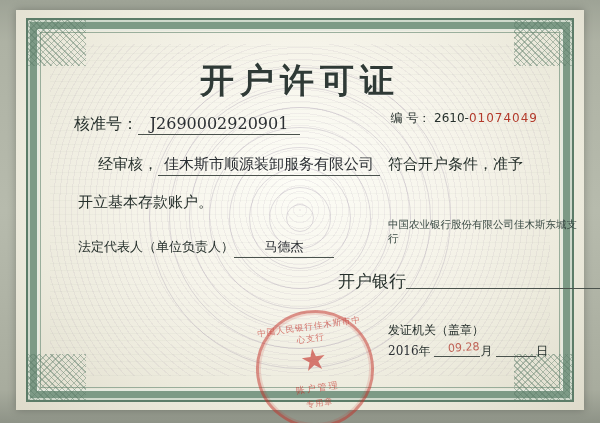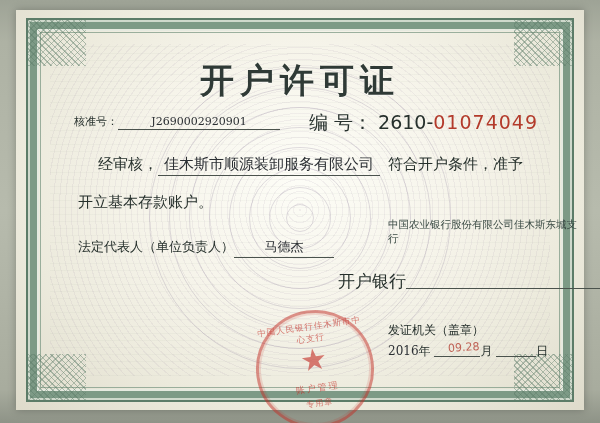--- a/index.html
+++ b/index.html
@@ -68,36 +68,36 @@
 
   
   .title{
     position:absolute;left:0;right:0;top:48px;text-align:center;
     font-family:"DejaVu Serif", serif;
     font-weight:bold;
     font-size:34px;letter-spacing:6px;color:#2f3a36;
     text-shadow:0 1px 0 rgba(255,255,255,.6);
   }
 
-  .row{position:absolute;font-size:11px;color:#26302c;white-space:nowrap;}
+  .row{position:absolute;font-size:16px;color:#26302c;white-space:nowrap;}
   .label{font-family:"DejaVu Sans", sans-serif;}
   .hand{
     font-family:"DejaVu Serif", serif;
     color:#2b2f33;
   }
   .ul{
     display:inline-block;border-bottom:1px solid #4a524c;
     padding:0 6px 1px 6px;min-width:40px;text-align:center;
   }
   .ul.long{min-width:150px;}
   .num-red{color:#b33a2b;letter-spacing:1px;}
 
   
   #r-approve{left:58px;top:104px;}
-  #r-code{right:46px;top:100px;font-size:19px;}
+  #r-code{right:46px;top:100px;font-size:12px;}
   #r-main1{left:62px;top:145px;font-size:15px;margin-left:20px;}
   #r-main2{left:62px;top:183px;font-size:15px;}
   #r-rep{left:62px;top:228px;font-size:13px;}
   #r-bank{left:322px;top:228px;font-size:17px;margin-top:32px;}
   #r-bankname{left:372px;top:207px;font-size:10.5px;color:#3a4a44;line-height:14px;width:190px;white-space:normal;}
   #r-acct{left:62px;top:279px;font-size:13px;}
   #r-issuer{left:372px;top:312px;font-size:12px;}
   #r-date{left:372px;top:333px;font-size:12px;}
 
   .blank{display:inline-block;border-bottom:1px solid #4a524c;width:210px;height:13px;vertical-align:-2px;}

